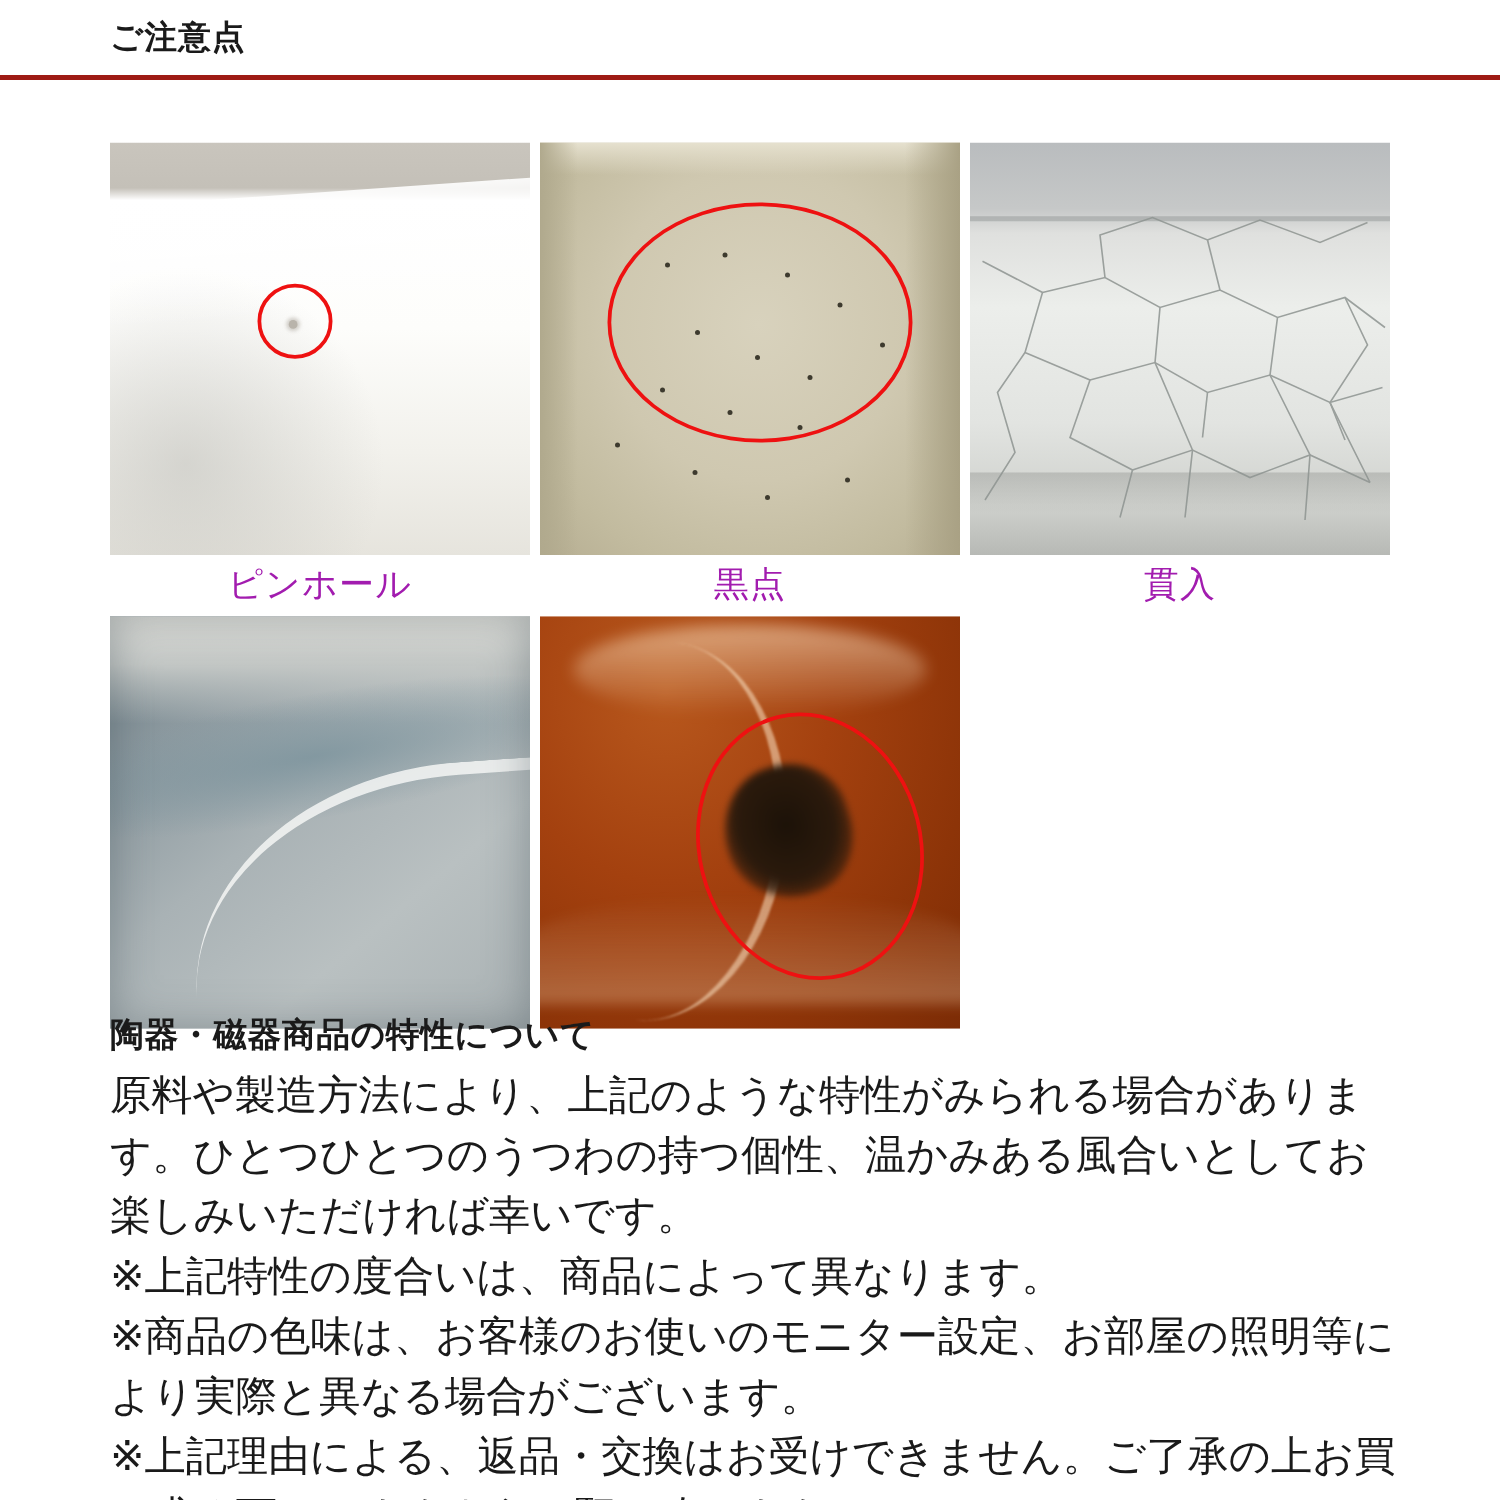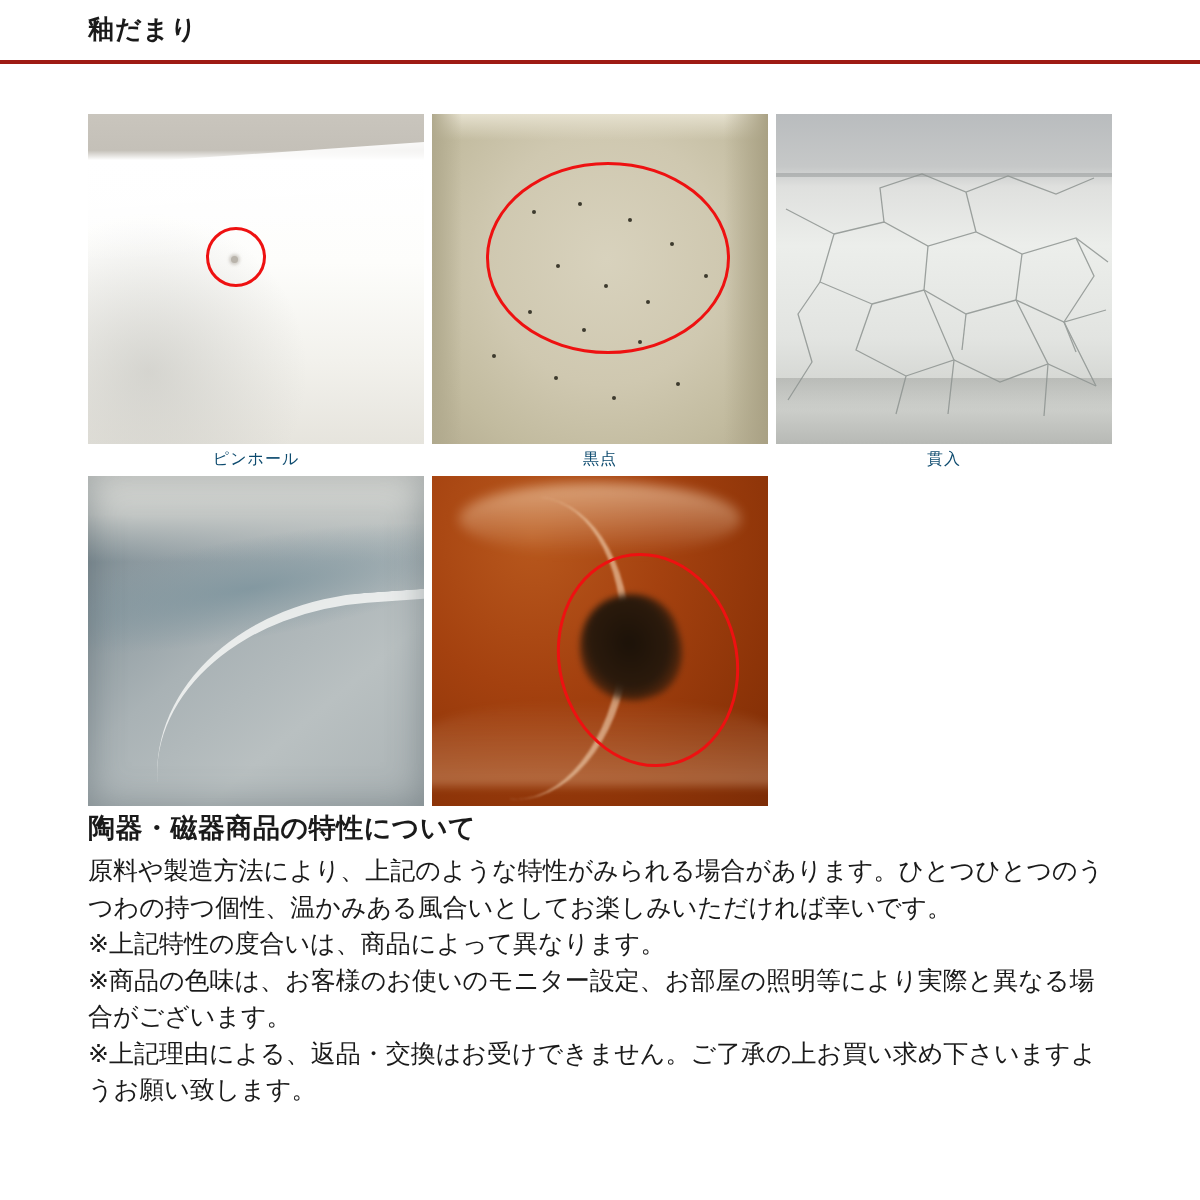--- a/index.html
+++ b/index.html
@@ -56,24 +56,24 @@
   }
   .thumb {
     position: relative;
     width: 336px;
     height: 330px;
     overflow: hidden;
     background: #ddd;
   }
   .caption {
     text-align: center;
-    font-size: 16px;
+    font-size: 28px;
     letter-spacing: 1px;
     padding: 5px 0 6px 0;
-    color: #0c4a6e;
+    color: #a21caf;
   }
   .marker {
     position: absolute;
     border: 3px solid #ee1111;
     border-radius: 50%;
     box-sizing: border-box;
   }
 
   
   .img-pinhole {
@@ -267,31 +267,31 @@
     width: 1030px;
   }
   .body h2 {
     margin: 0 0 6px 0;
     font-size: 27px;
     font-weight: bold;
     letter-spacing: 0.5px;
   }
   .body p {
     margin: 0;
-    font-size: 25px;
+    font-size: 33px;
     line-height: 1.46;
     letter-spacing: 0px;
   }
 </style>
 </head>
 <body>
 
 <div class="page">
 
-  <div class="header-title">釉だまり</div>
+  <div class="header-title">ご注意点</div>
   <div class="header-rule"></div>
 
   <div class="grid">
 
     <div class="grid-row">
 
       <div class="cell">
         <div class="thumb">
           <div class="img-pinhole">
             <div class="glare"></div>

